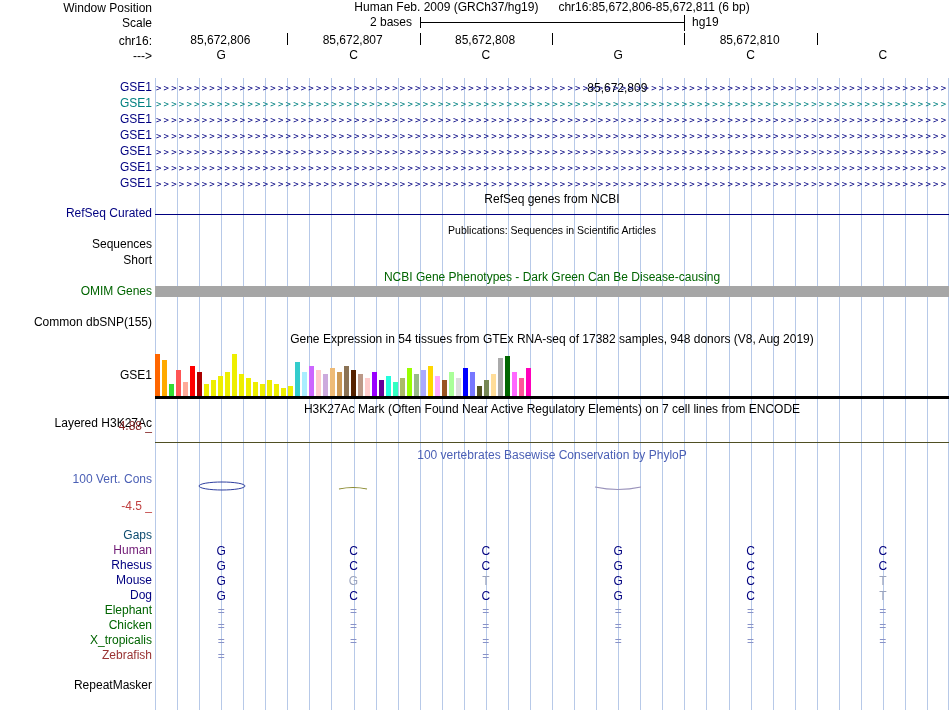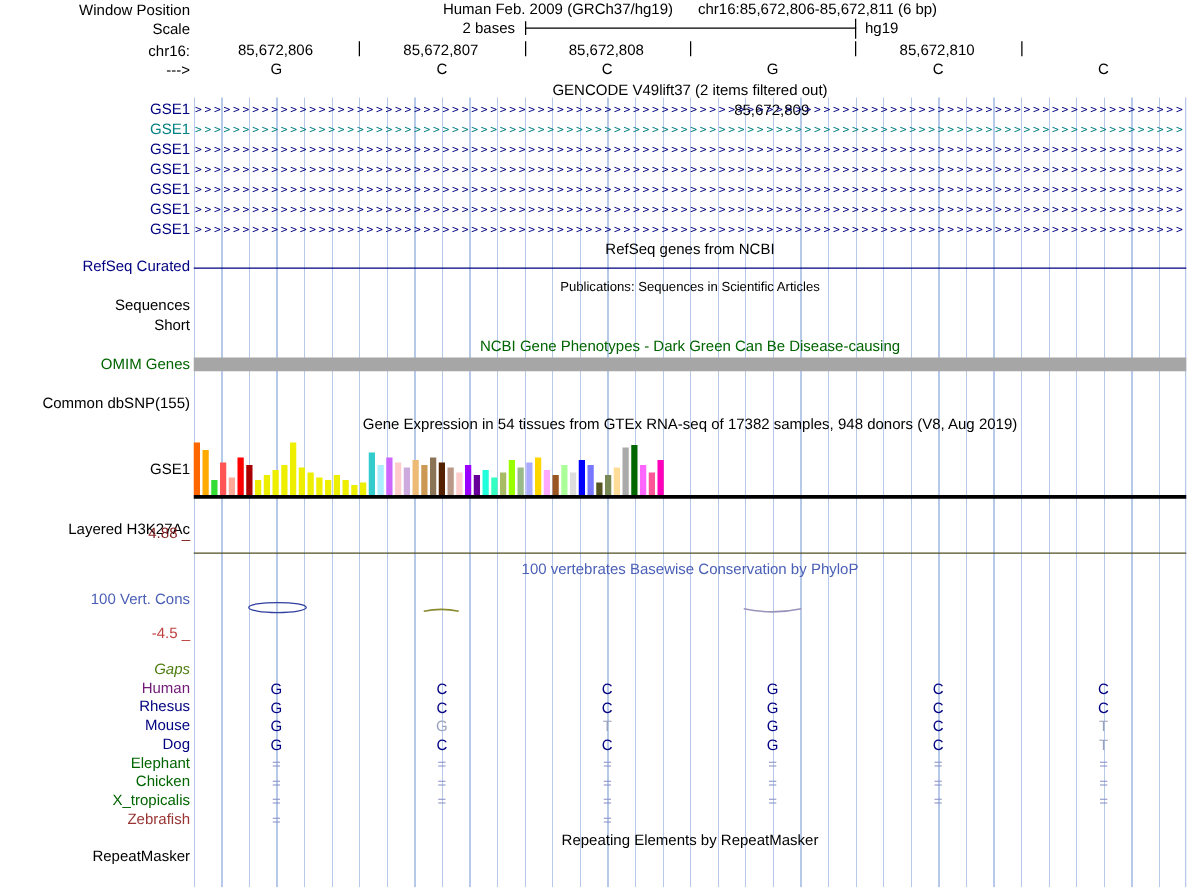--- a/index.html
+++ b/index.html
@@ -58,21 +58,20 @@
   <div class="left-label" style="top:50px">---&gt;</div>
   <div id="base-row">
       <span class="base" style="left: 221.167px;">G</span>
       <span class="base" style="left: 353.5px;">C</span>
       <span class="base" style="left: 485.833px;">C</span>
       <span class="base" style="left: 618.167px;">G</span>
       <span class="base" style="left: 750.5px;">C</span>
       <span class="base" style="left: 882.833px;">C</span>
     </div>
 
-  <div class="center-title" style="top:66px">GENCODE V49lift37 (2 items filtered out)</div>
   <div id="gencode-labels">
       <div class="left-label" style="top: 81px; color: rgb(0, 0, 128);">GSE1</div>
       <div class="left-label" style="top: 97px; color: rgb(0, 128, 128);">GSE1</div>
       <div class="left-label" style="top: 113px; color: rgb(0, 0, 128);">GSE1</div>
       <div class="left-label" style="top: 129px; color: rgb(0, 0, 128);">GSE1</div>
       <div class="left-label" style="top: 145px; color: rgb(0, 0, 128);">GSE1</div>
       <div class="left-label" style="top: 161px; color: rgb(0, 0, 128);">GSE1</div>
       <div class="left-label" style="top: 177px; color: rgb(0, 0, 128);">GSE1</div>
     </div>
   <div id="gencode-rows">
@@ -152,35 +151,36 @@
       <div class="gtex-bar" style="height: 16px; background: rgb(119, 136, 85);"></div>
       <div class="gtex-bar" style="height: 22px; background: rgb(255, 221, 153);"></div>
       <div class="gtex-bar" style="height: 38px; background: rgb(170, 170, 170);"></div>
       <div class="gtex-bar" style="height: 40px; background: rgb(0, 102, 0);"></div>
       <div class="gtex-bar" style="height: 24px; background: rgb(255, 102, 255);"></div>
       <div class="gtex-bar" style="height: 18px; background: rgb(255, 85, 153);"></div>
       <div class="gtex-bar" style="height: 28px; background: rgb(255, 0, 187);"></div>
     </div>
   <div class="hline" style="top:396px;height:3px;background:#000"></div>
 
+  <div class="center-title" style="top:403px">H3K27Ac Mark (Often Found Near Active Regulatory Elements) on 7 cell lines from ENCODE</div>
   <div class="left-label" style="top:417px">Layered H3K27Ac</div>
   <div class="hline" style="top:442px;height:1px;background:#4f4f23"></div>
 
   <div class="left-label" style="top:420px;color:#7f1d1d">4.88 _</div>
   <div class="center-title" style="top:449px;color:#4a5fb5">100 vertebrates Basewise Conservation by PhyloP</div>
   <div class="left-label" style="top:473px;color:#4a5fb5">100 Vert. Cons</div>
   <div class="left-label" style="top:500px;color:#c04040">-4.5 _</div>
   <svg width="794" height="56" style="position:absolute;left:155px;top:458px">
     <ellipse cx="67" cy="28" rx="23" ry="4" fill="none" stroke="#2f3f9f" stroke-width="1"></ellipse>
     <path d="M184,31 Q198,28 212,31" fill="none" stroke="#8a8a30" stroke-width="1.2"></path>
     <path d="M440,29 Q463,34 486,29" fill="none" stroke="#9a93bb" stroke-width="1.2"></path>
   </svg>
 
   <div id="multiz-labels">
-      <div class="left-label" style="top: 529px; color: #4d7c0f; font-style: italic;">Gaps</div>
+      <div class="left-label" style="top: 529px; color: #0c4a6e;">Gaps</div>
       <div class="left-label" style="top: 544px; color: #701a75;">Human</div>
       <div class="left-label" style="top: 559px; color: rgb(0, 0, 128);">Rhesus</div>
       <div class="left-label" style="top: 574px; color: rgb(0, 0, 128); margin-left: 48px;">Mouse</div>
       <div class="left-label" style="top: 589px; color: rgb(0, 0, 128);">Dog</div>
       <div class="left-label" style="top: 604px; color: rgb(0, 100, 0);">Elephant</div>
       <div class="left-label" style="top: 619px; color: rgb(0, 100, 0);">Chicken</div>
       <div class="left-label" style="top: 634px; color: rgb(0, 100, 0);">X_tropicalis</div>
       <div class="left-label" style="top: 649px; color: rgb(153, 51, 51);">Zebrafish</div>
     </div>
   <div id="multiz-cells">
@@ -223,16 +223,15 @@
       <span class="mz-cell" style="left: 221.167px; top: 634px; color: rgb(136, 146, 200);">=</span>
       <span class="mz-cell" style="left: 353.5px; top: 634px; color: rgb(136, 146, 200);">=</span>
       <span class="mz-cell" style="left: 485.833px; top: 634px; color: rgb(136, 146, 200);">=</span>
       <span class="mz-cell" style="left: 618.167px; top: 634px; color: rgb(136, 146, 200);">=</span>
       <span class="mz-cell" style="left: 750.5px; top: 634px; color: rgb(136, 146, 200);">=</span>
       <span class="mz-cell" style="left: 882.833px; top: 634px; color: rgb(136, 146, 200);">=</span>
       <span class="mz-cell" style="left: 221.167px; top: 649px; color: rgb(136, 146, 200);">=</span>
       <span class="mz-cell" style="left: 485.833px; top: 649px; color: rgb(136, 146, 200);">=</span>
     </div>
 
-  <div class="center-title" style="top:666px">Repeating Elements by RepeatMasker</div>
   <div class="left-label" style="top:679px">RepeatMasker</div>
 
 </div>
 
 </body></html>

